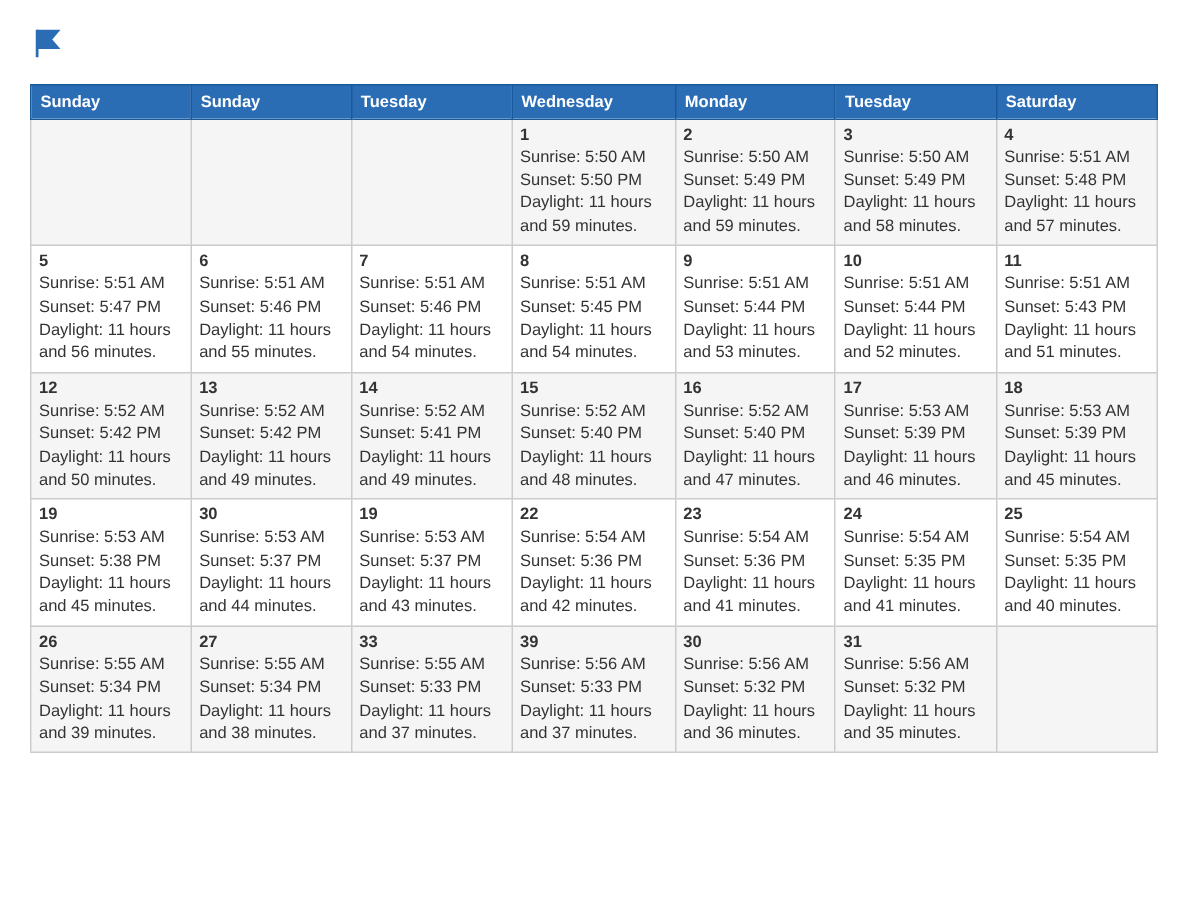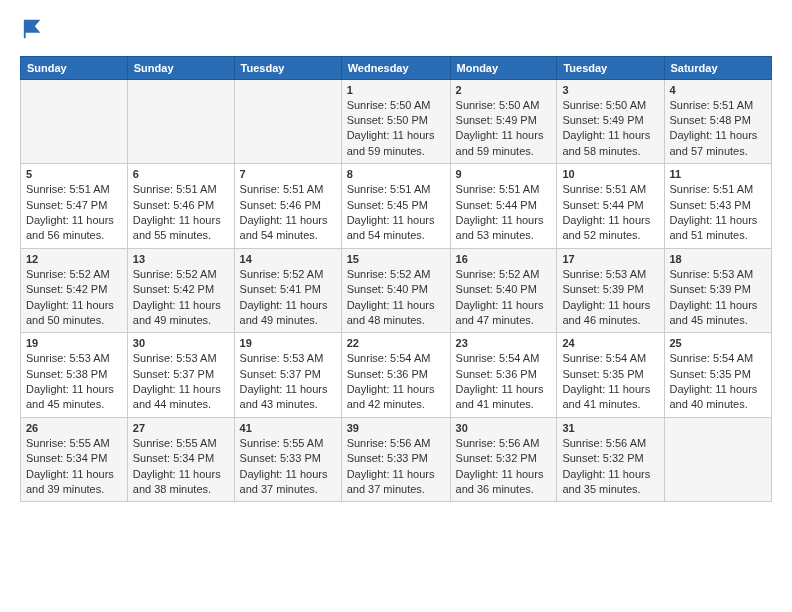--- a/index.html
+++ b/index.html
@@ -325,21 +325,21 @@
 and 39 minutes.</div>
           </td>
           <td>
             <span class="day-number">27</span>
             <div class="day-info">Sunrise: 5:55 AM
 Sunset: 5:34 PM
 Daylight: 11 hours
 and 38 minutes.</div>
           </td>
           <td>
-            <span class="day-number">41</span>
+            <span class="day-number">33</span>
             <div class="day-info">Sunrise: 5:55 AM
 Sunset: 5:33 PM
 Daylight: 11 hours
 and 37 minutes.</div>
           </td>
           <td>
             <span class="day-number">39</span>
             <div class="day-info">Sunrise: 5:56 AM
 Sunset: 5:33 PM
 Daylight: 11 hours

